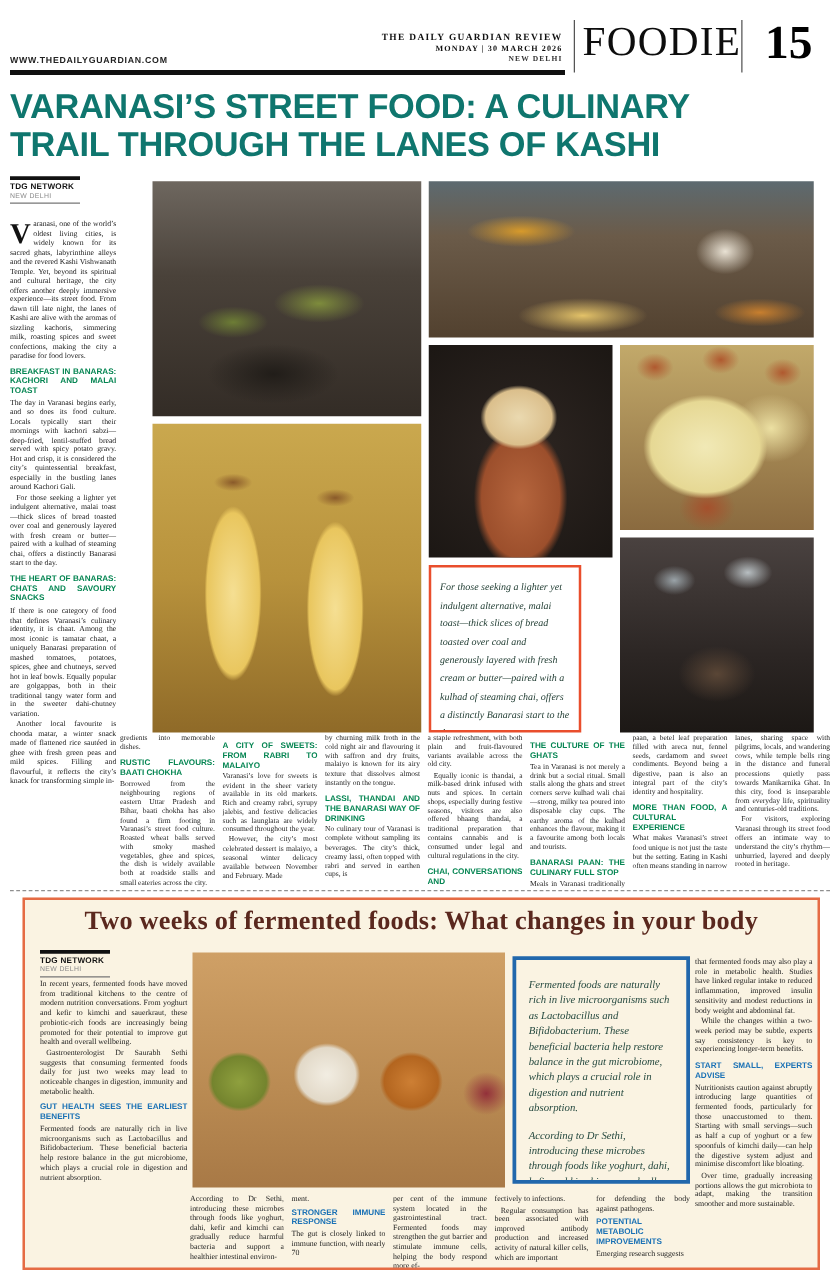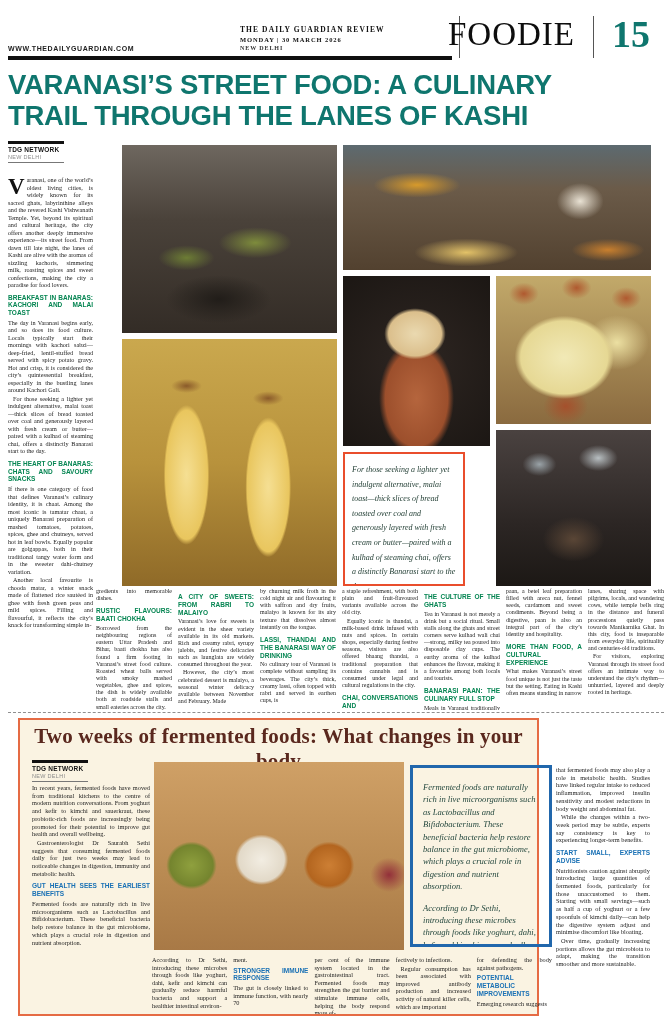--- a/index.html
+++ b/index.html
@@ -3,31 +3,31 @@
 <meta charset="utf-8">
 <style>
   *{margin:0;padding:0;box-sizing:border-box;}
   html,body{background:#e8e8e8;}
   .page{position:relative;width:672px;height:1024px;background:#ffffff;margin:0 auto;
         font-family:"Liberation Serif",serif;color:#1b1b1b;overflow:hidden;}
 
   
   .mast-url{position:absolute;left:8px;top:45px;font:700 7px "Liberation Sans",sans-serif;
             letter-spacing:.6px;color:#222;}
-  .mast-right{position:absolute;right:222px;top:25px;width:210px;
+  .mast-right{position:absolute;right:222px;top:25px;width:210px;text-align:right;
               font-family:"Liberation Serif",serif;color:#111;}
   .mr-paper{font-size:7.5px;font-weight:700;letter-spacing:1.1px;}
   .mr-date{font-size:6.5px;font-weight:700;letter-spacing:.9px;margin-top:2px;}
   .mr-city{font-size:6px;font-weight:700;letter-spacing:.9px;margin-top:2px;color:#333;}
   .vrule{position:absolute;top:16px;width:1px;height:42px;background:#555;}
   .v1{left:459px;} .v2{left:593px;}
-  .mast-foodie{position:absolute;left:446px;top:16px;width:131px;text-align:center;
+  .mast-foodie{position:absolute;left:464px;top:16px;width:131px;text-align:center;
                font:400 33px "Liberation Serif",serif;letter-spacing:1px;color:#0d0d0d;}
   .mast-pagenum{position:absolute;left:597px;top:12px;width:68px;text-align:center;
-                font:700 38px "Liberation Serif",serif;color:#0f766e;}
+                font:700 38px "Liberation Serif",serif;color:#000000;}
   .mast-bar{position:absolute;left:8px;top:56px;width:444px;height:4px;background:#101010;}
 
   
   .headline{position:absolute;left:8px;top:69px;width:610px;
             font:700 27.5px/31px "Liberation Sans",sans-serif;letter-spacing:-.3px;color:#0f766e;}
 
   
   .byline{position:absolute;width:56px;border-bottom:1px solid #777;padding-bottom:2px;}
   .byline .rule{width:100%;height:3px;background:#111;margin-bottom:2px;}
   .by-net{font:700 6.5px "Liberation Sans",sans-serif;color:#111;letter-spacing:.2px;}
@@ -85,21 +85,21 @@
     linear-gradient(180deg,#4a4240 0%,#2c2624 60%,#1c1815 100%);}
 
   
   .pullquote{position:absolute;left:343px;top:452px;width:122px;height:134px;background:#fff;
              border:2px solid #e94e2c;padding:9px 7px;overflow:hidden;
              font:italic 8px/14.6px "Liberation Serif",serif;color:#233f35;}
 
   .dash-div{position:absolute;left:8px;top:712px;width:656px;border-top:1px dashed #8f8f8f;}
 
   
-  .box2{position:absolute;left:18px;top:718px;width:521px;height:298px;background:#faf3e2;
+  .box2{position:absolute;left:18px;top:718px;width:638px;height:298px;background:#faf3e2;
         border:2px solid #e56b44;}
   .hl2{position:absolute;left:0;right:0;top:4px;text-align:center;
        font:700 21px "Liberation Serif",serif;letter-spacing:.2px;color:#5a281e;}
   .byline2{left:12px;top:40px;}
   .col2a{position:absolute;left:12px;top:64px;width:118px;height:224px;font-size:6.3px;line-height:7.7px;}
   .col2a h3,.col2b h3,.b2col h3{color:#1a71b5;}
   .ph2-jars{left:134px;top:42px;width:250px;height:188px;background:
     radial-gradient(36px 34px at 15% 55%,#8fa03e 0%,#74842e 60%,transparent 70%),
     radial-gradient(38px 36px at 43% 52%,#f2ede2 0%,#e2d9c8 60%,transparent 70%),
     radial-gradient(36px 34px at 70% 55%,#cd7f34 0%,#b3651f 60%,transparent 70%),

